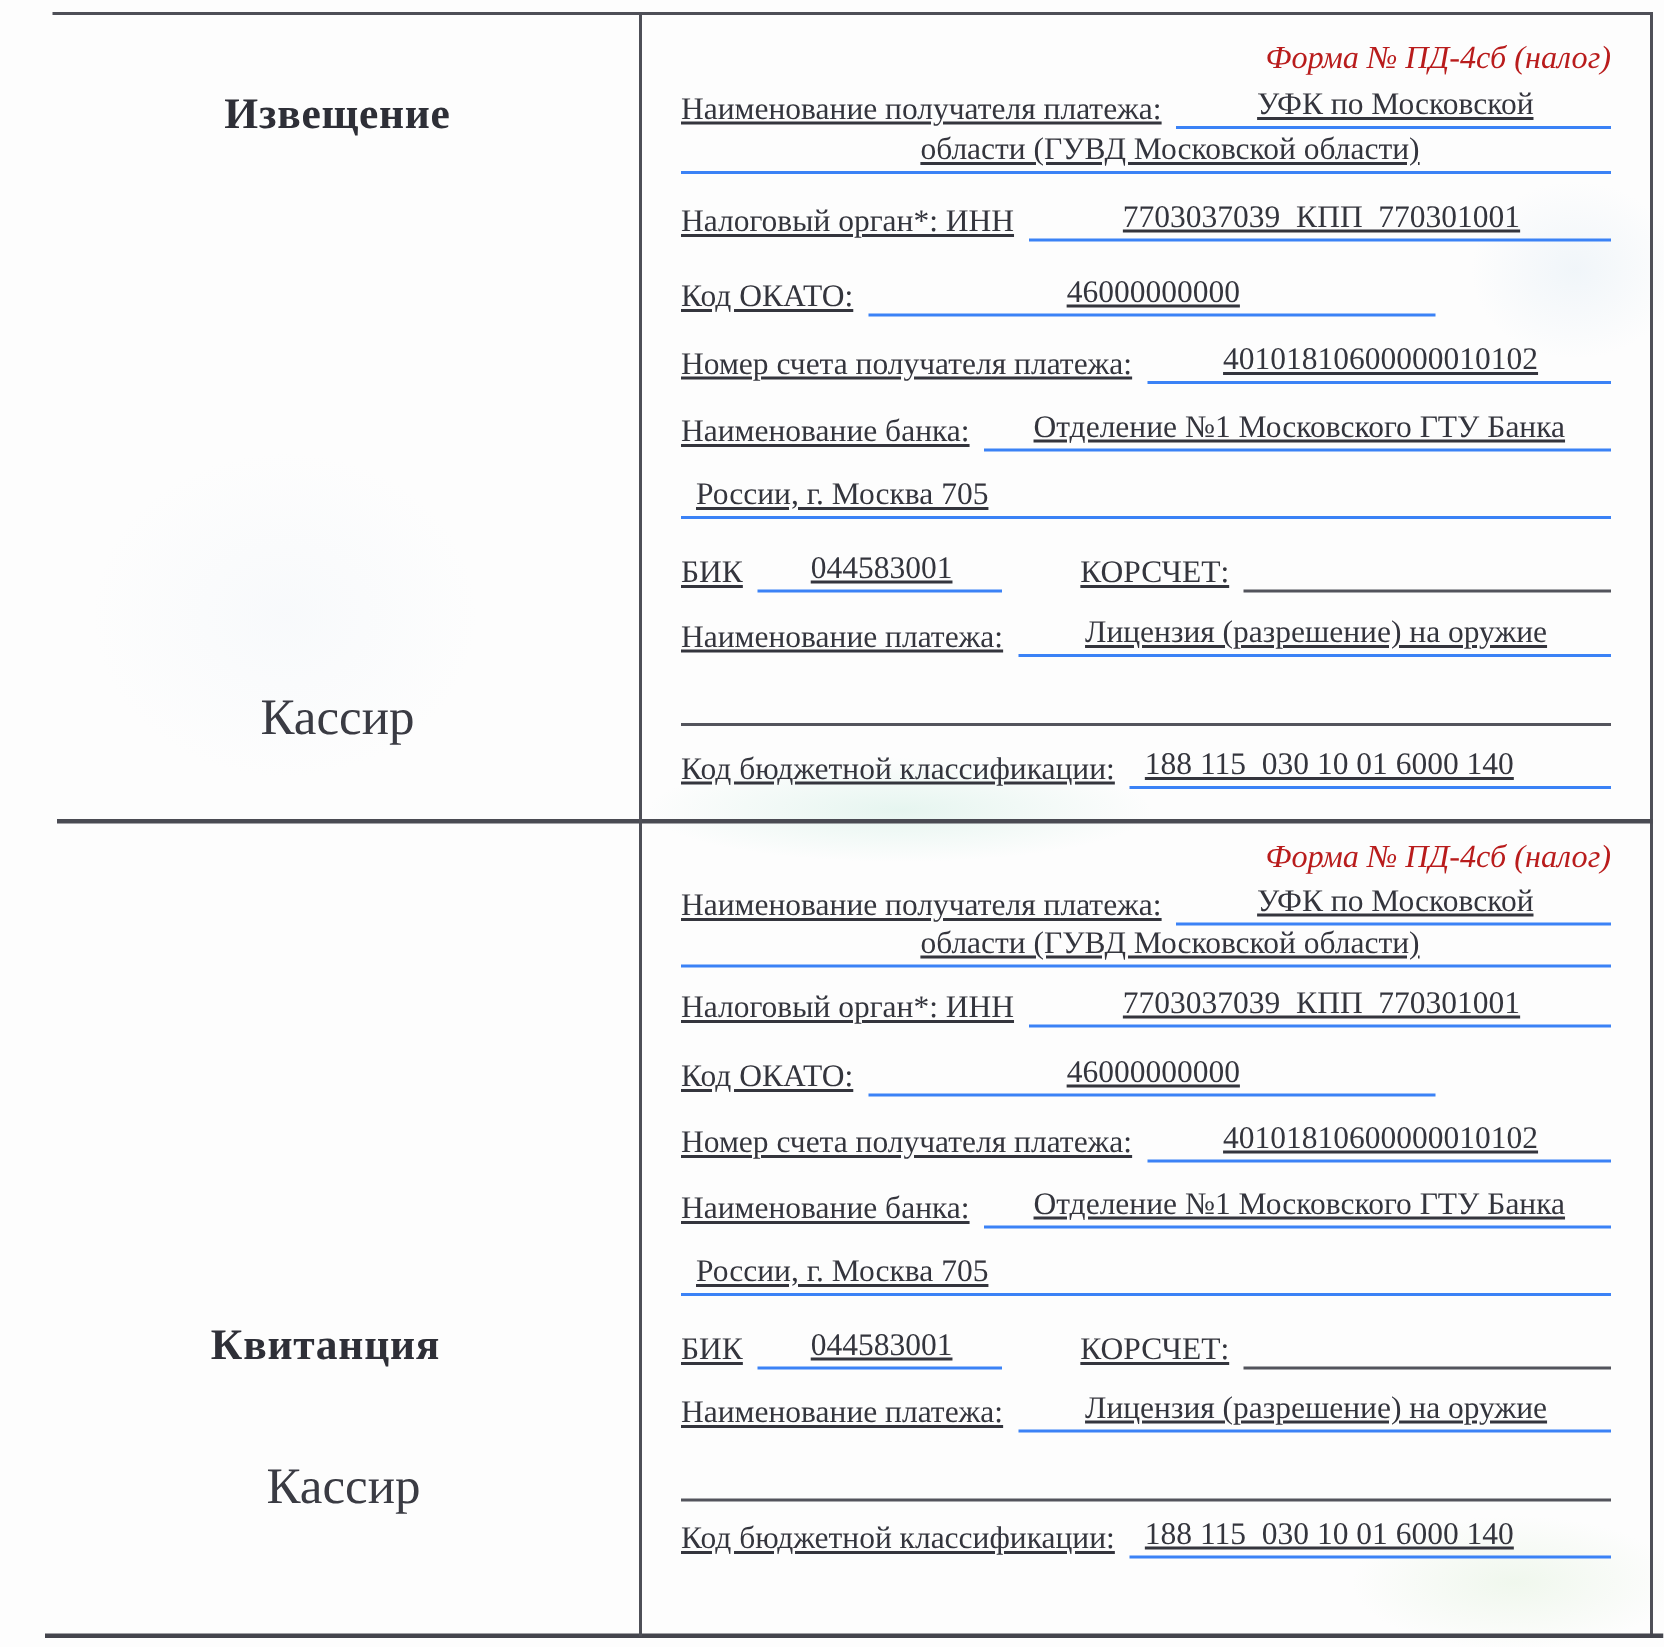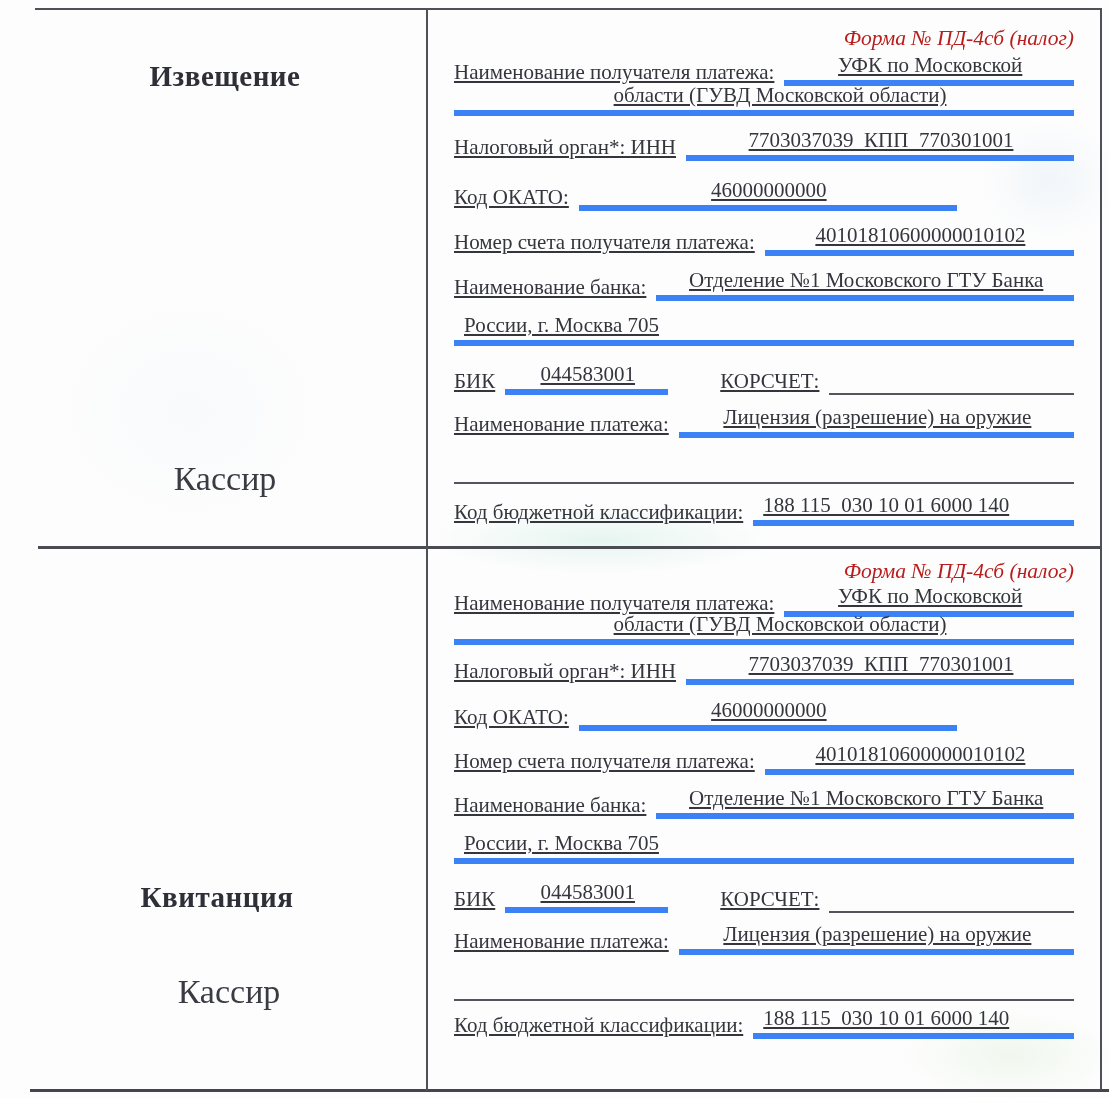--- a/index.html
+++ b/index.html
@@ -40,21 +40,21 @@
     font-size:34px;color:#3a3b43;}
   .sec-1 .stub-title{top:52px;padding-left:12px;}
   .sec-1 .stub-cashier{top:452px;padding-left:12px;}
   .sec-2 .stub-title{top:332px;padding-left:4px;}
   .sec-2 .stub-cashier{top:424px;padding-left:16px;}
 
   .fields{position:absolute;left:426px;right:0;top:0;bottom:0;}
   .row{position:absolute;left:28px;right:26px;display:flex;align-items:flex-end;
     font-size:21px;line-height:1.1;height:32px;white-space:pre;text-decoration:underline;}
   .lbl{padding-right:10px;padding-bottom:2px;}
-  .val{border-bottom:6px solid #3b82f6;padding:0 8px 3px 10px;text-align:center;}
+  .val{border-bottom:2px solid #3b82f6;padding:0 8px 3px 10px;text-align:center;}
   .val.grow{flex:1 1 auto;}
   .val.left{text-align:left;}
   .fill{flex:1 1 auto;border-bottom:2px solid #53545c;height:100%;}
   .form-title-row{position:absolute;right:26px;font-style:italic;font-size:21.5px;
     color:#b91c1c;}
 
   
   .sec-1 .r-title{top:18px;}
   .sec-1 .r-recipient{top:46px;}
   .sec-1 .r-recipient2{top:76px;}

